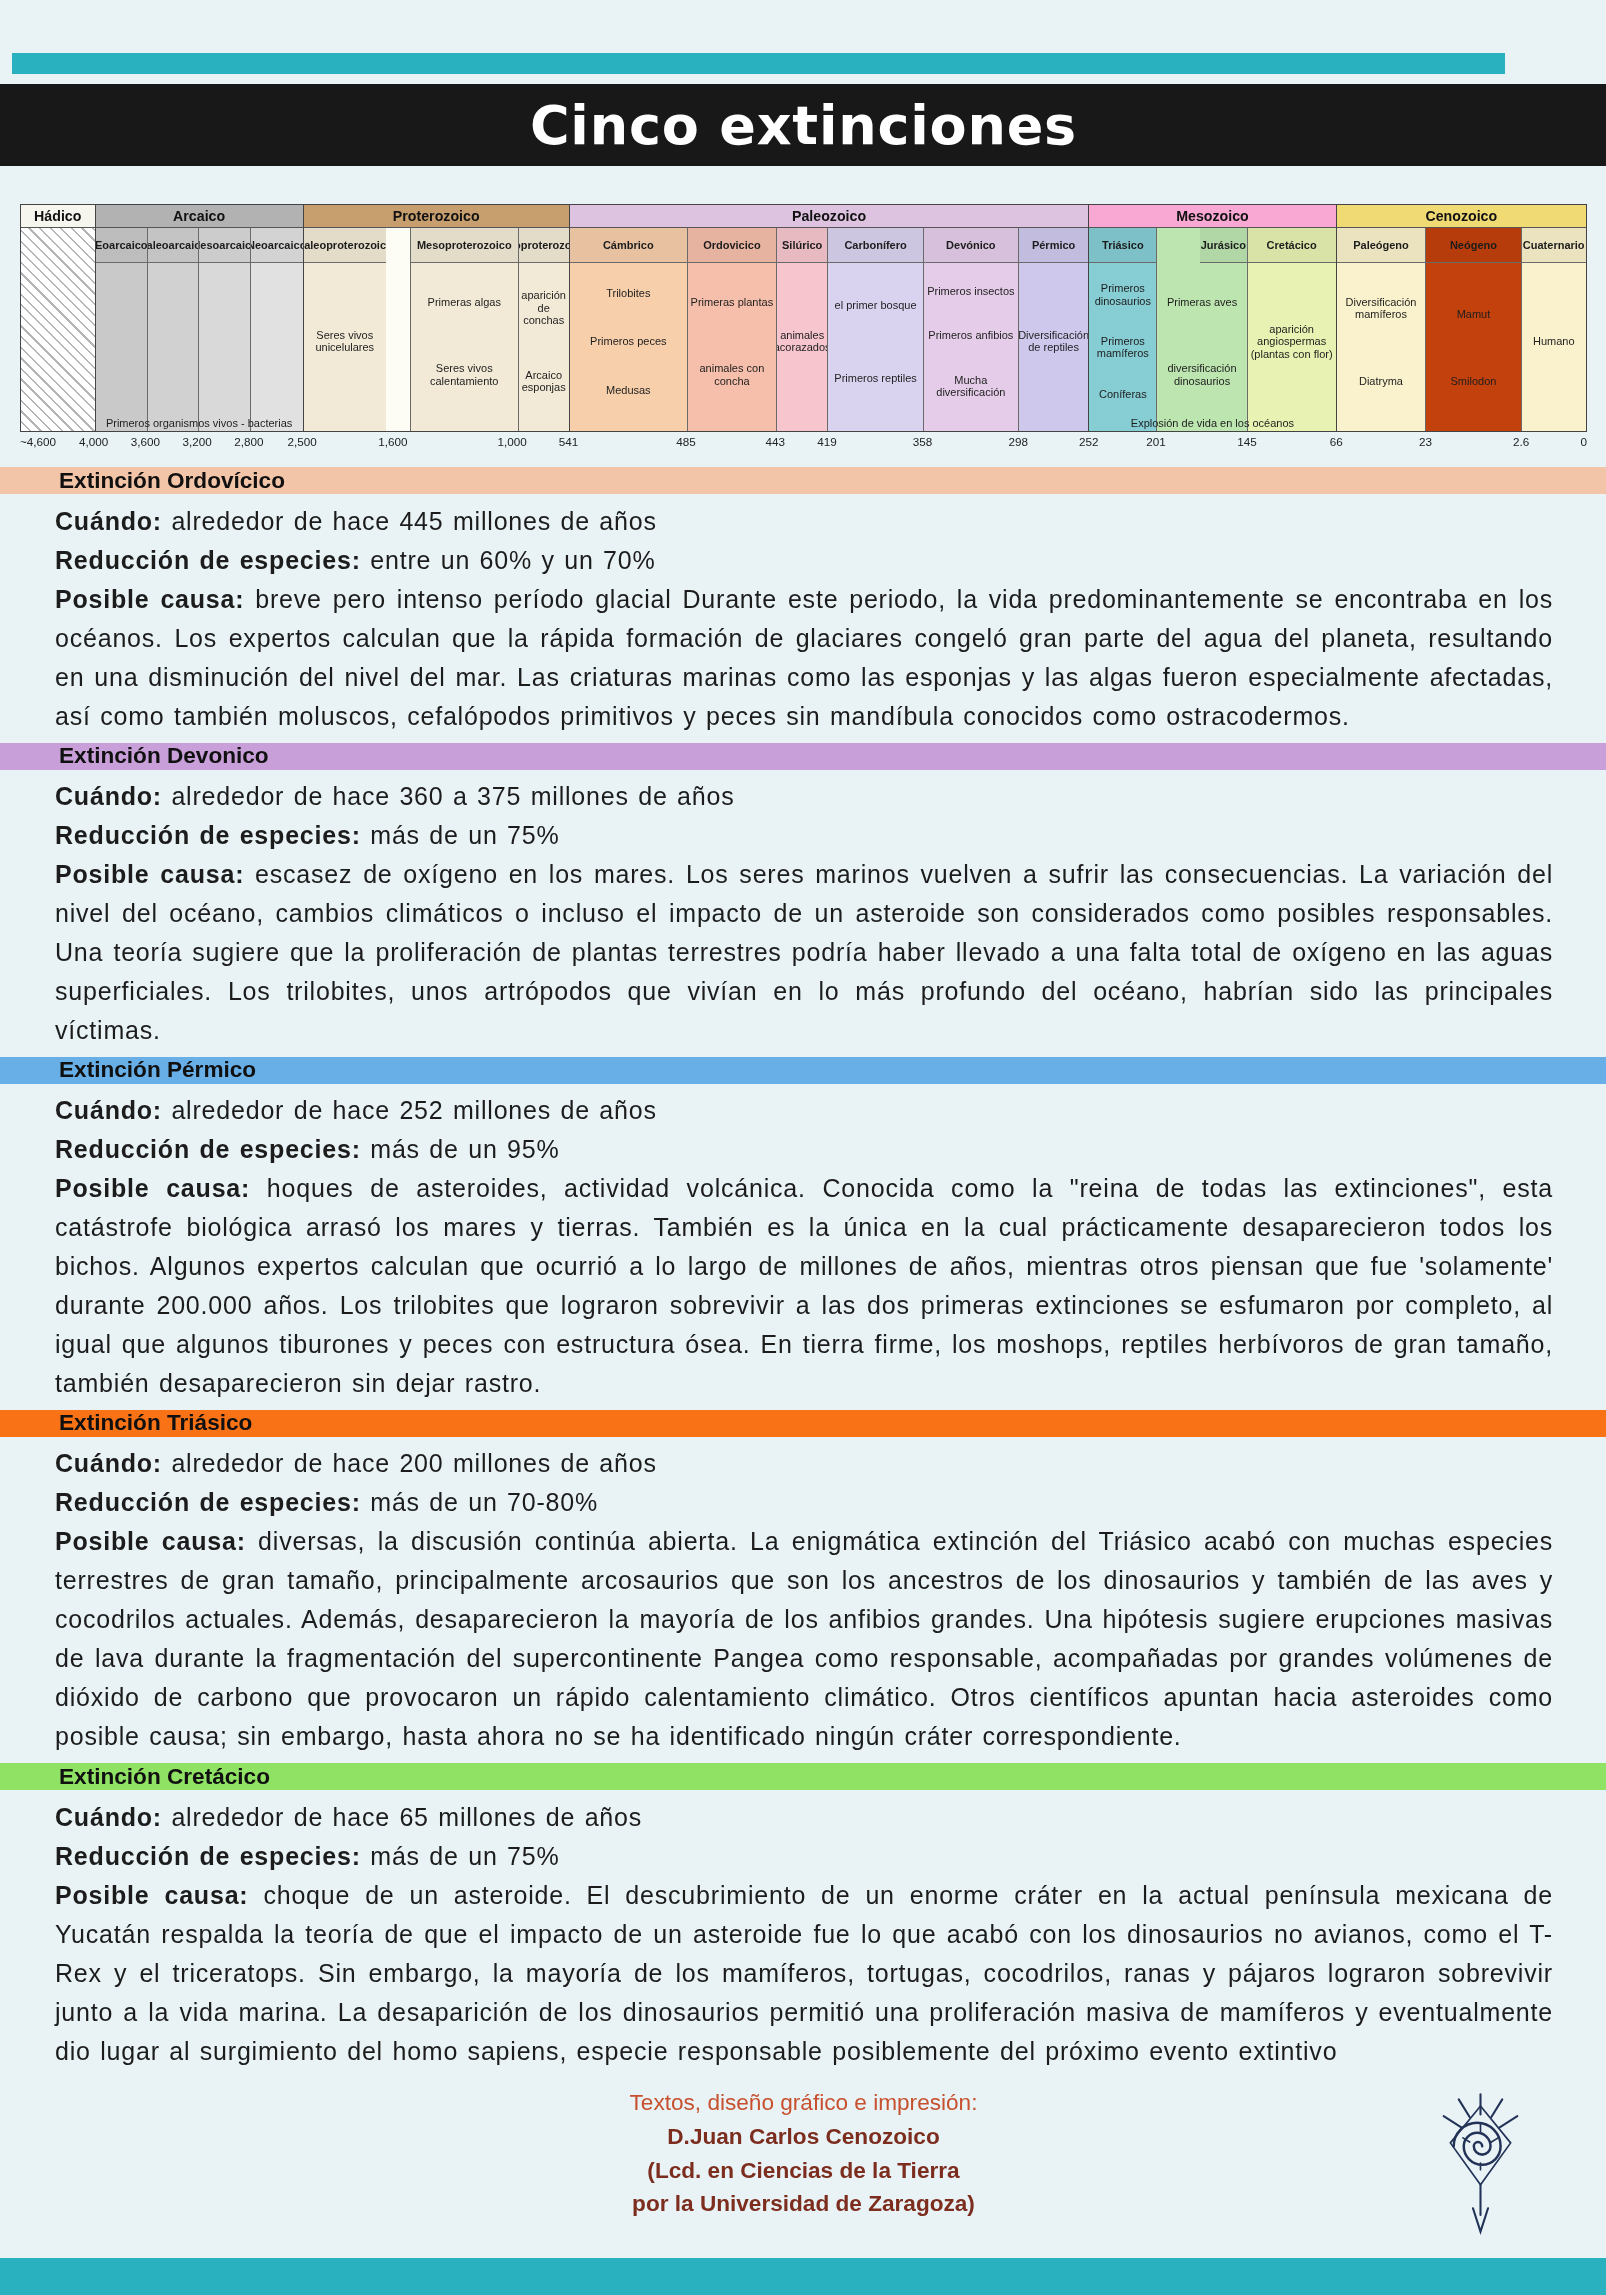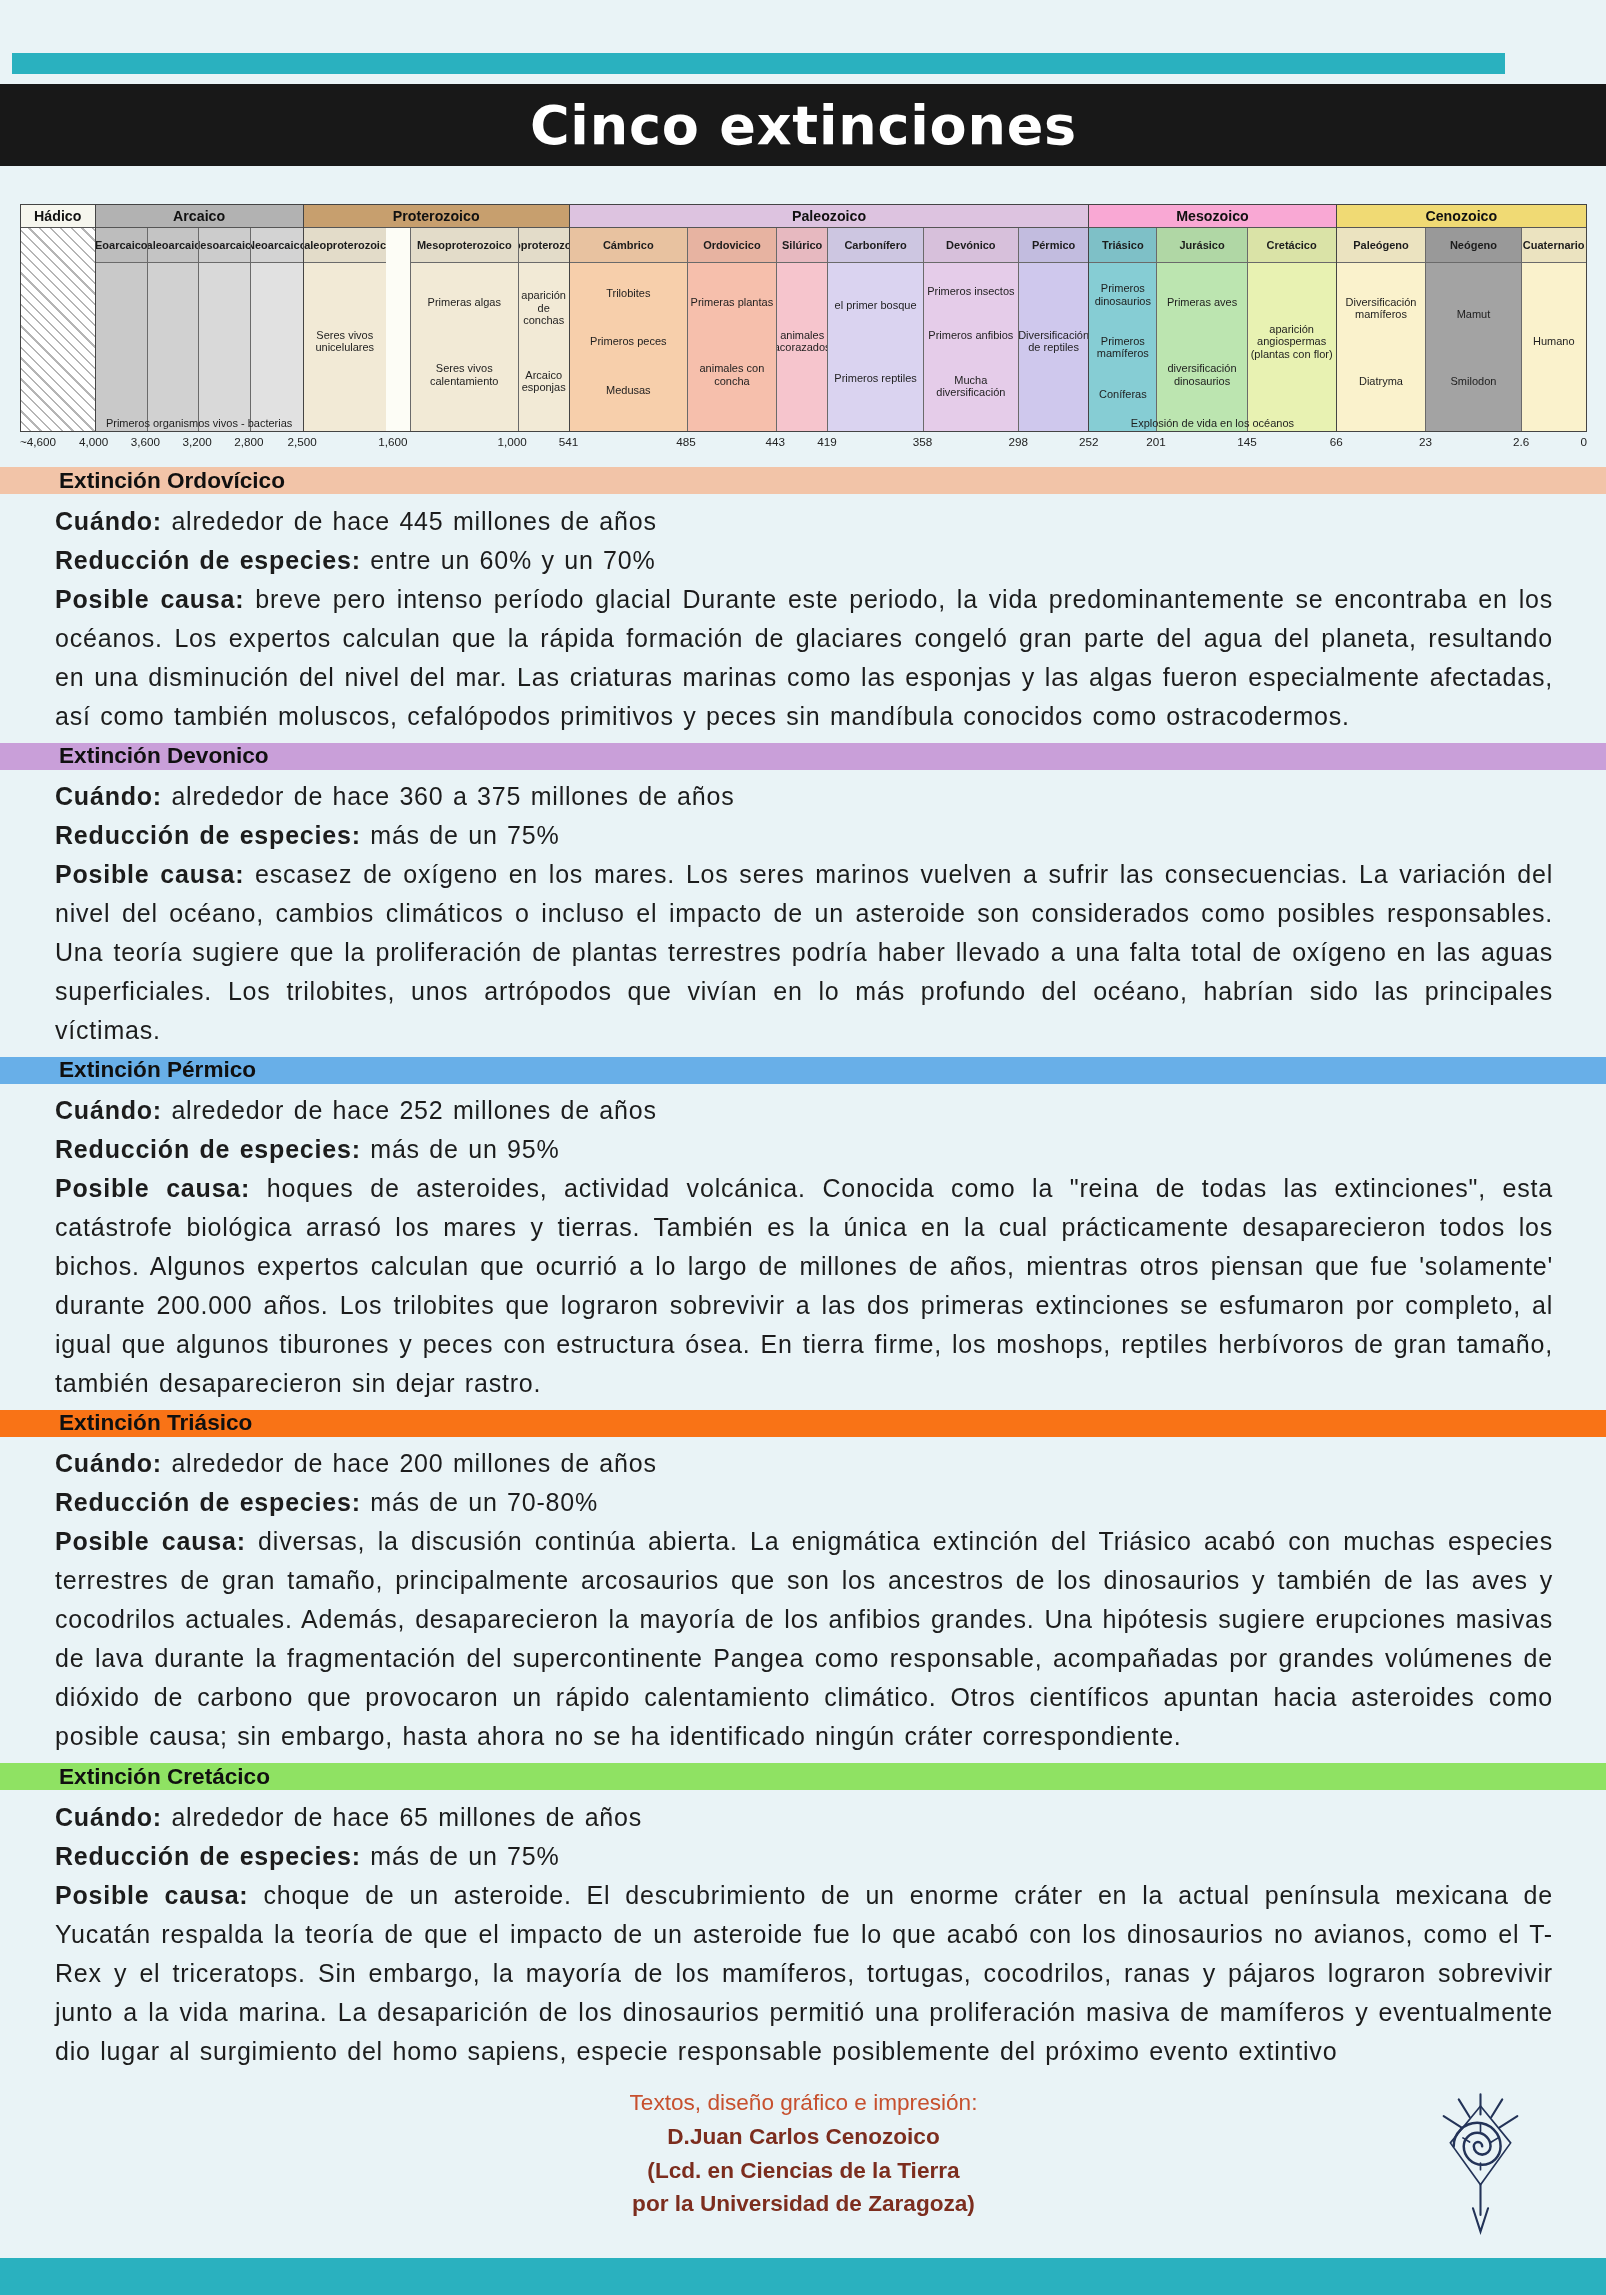--- a/index.html
+++ b/index.html
@@ -170,21 +170,21 @@
             <div class="tl-era-name" style="background: #f9a8d4;">Mesozoico</div>
             <div class="tl-periods">
               <div class="tl-period" style="width: 27.2152%; background: rgb(134, 205, 212);">
                 <div class="tl-period-name">Triásico</div>
                 <div class="tl-period-body">
                   <div class="tl-label">Primeros dinosaurios</div>
                   <div class="tl-label">Primeros mamíferos</div>
                   <div class="tl-label">Coníferas</div>
                 </div>
               </div>
-              <div class="tl-period" style="width: 36.7089%; background: rgb(188, 229, 176);">
+              <div class="tl-period" style="width: 36.7089%; background: rgb(188, 229, 176); align-items: flex-end;">
                 <div class="tl-period-name">Jurásico</div>
                 <div class="tl-period-body">
                   <div class="tl-label">Primeras aves</div>
                   <div class="tl-label">diversificación dinosaurios</div>
                 </div>
               </div>
               <div class="tl-period" style="width: 36.0759%; background: rgb(232, 242, 178);">
                 <div class="tl-period-name">Cretácico</div>
                 <div class="tl-period-body">
                   <div class="tl-label">aparición angiospermas (plantas con flor)</div>
@@ -196,21 +196,21 @@
           <div class="tl-era" style="width: 16%;">
             <div class="tl-era-name" style="background: rgb(240, 218, 116);">Cenozoico</div>
             <div class="tl-periods">
               <div class="tl-period" style="width: 35.625%; background: rgb(250, 242, 204);">
                 <div class="tl-period-name">Paleógeno</div>
                 <div class="tl-period-body">
                   <div class="tl-label">Diversificación mamíferos</div>
                   <div class="tl-label">Diatryma</div>
                 </div>
               </div>
-              <div class="tl-period" style="width: 38.125%; background: #a3a3a3; gap: 12px;">
+              <div class="tl-period" style="width: 38.125%; background: #c2410c; gap: 12px;">
                 <div class="tl-period-name">Neógeno</div>
                 <div class="tl-period-body">
                   <div class="tl-label">Mamut</div>
                   <div class="tl-label">Smilodon</div>
                 </div>
               </div>
               <div class="tl-period" style="width: 26.25%; background: rgb(250, 242, 204);">
                 <div class="tl-period-name">Cuaternario</div>
                 <div class="tl-period-body">
                   <div class="tl-label">Humano</div>

